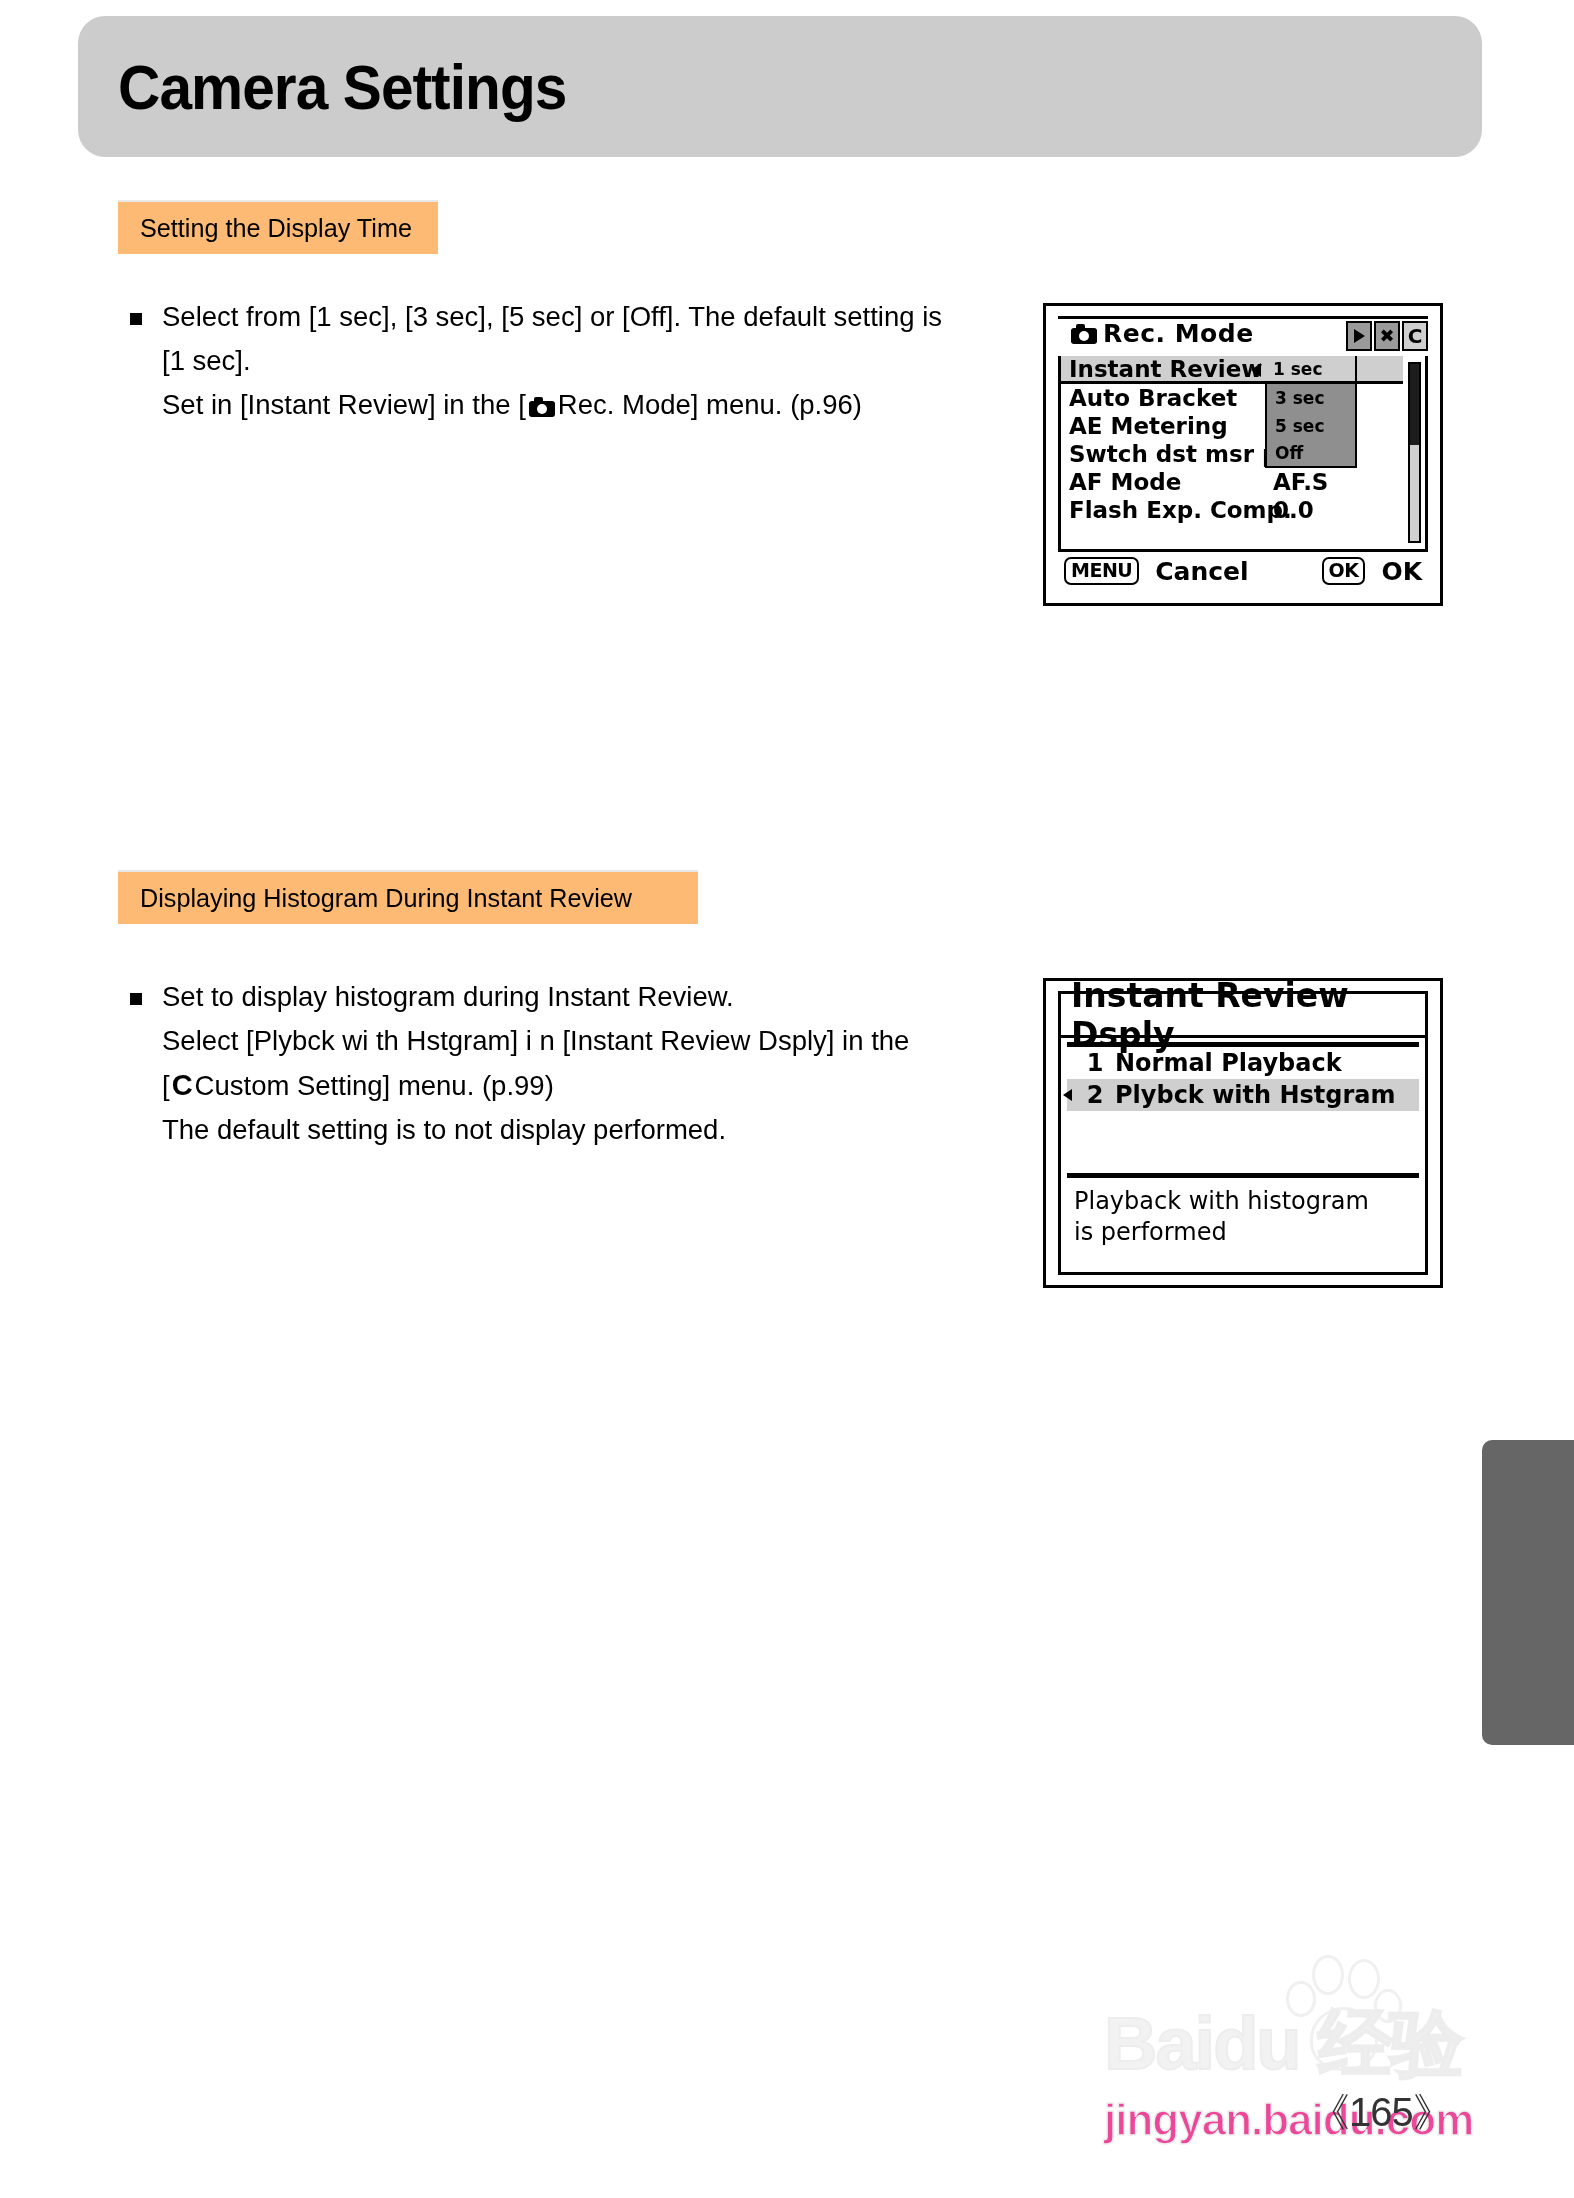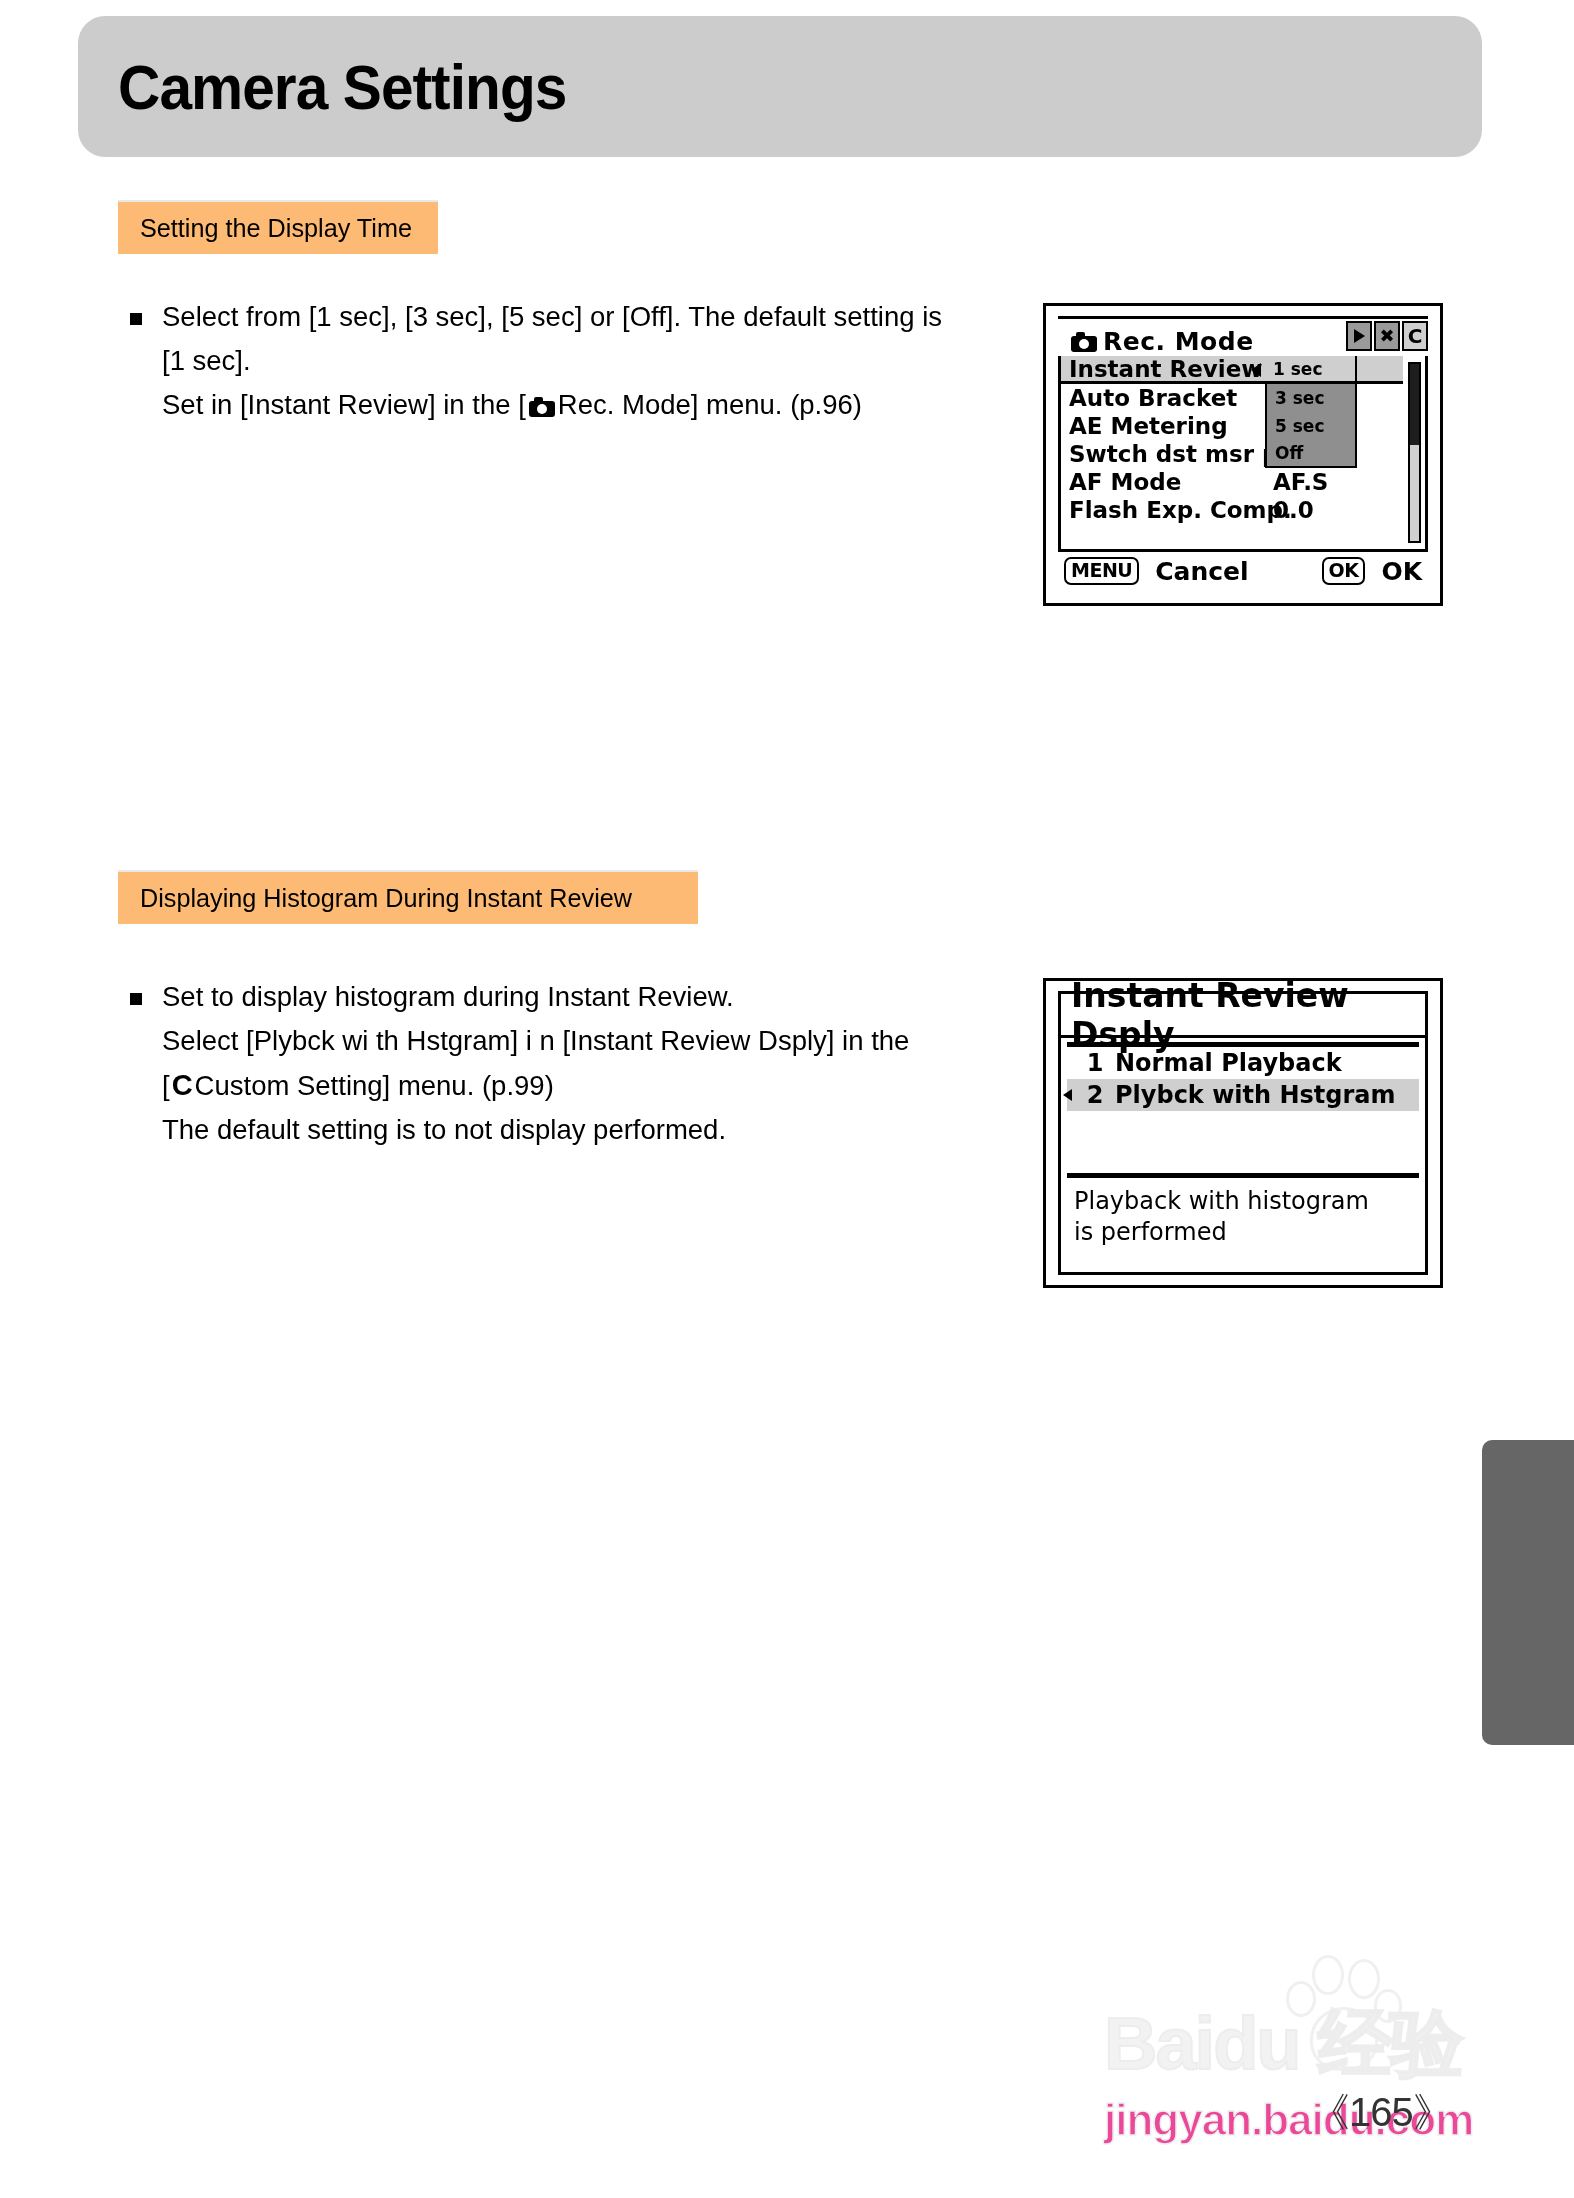--- a/index.html
+++ b/index.html
@@ -138,21 +138,21 @@
 
   
   .lcd1-titlebar {
     position: absolute;
     left: 0; top: 0;
     width: 100%;
     height: 40px;
     border-top: 3px solid #000;
     box-sizing: border-box;
     display: flex;
-    align-items: flex-end;
+    align-items: flex-start;
   }
   .lcd1-title {
     font-size: 25px;
     font-weight: bold;
     letter-spacing: 0.5px;
     display: flex;
     align-items: center;
     gap: 3px;
     padding-left: 10px;
   }

